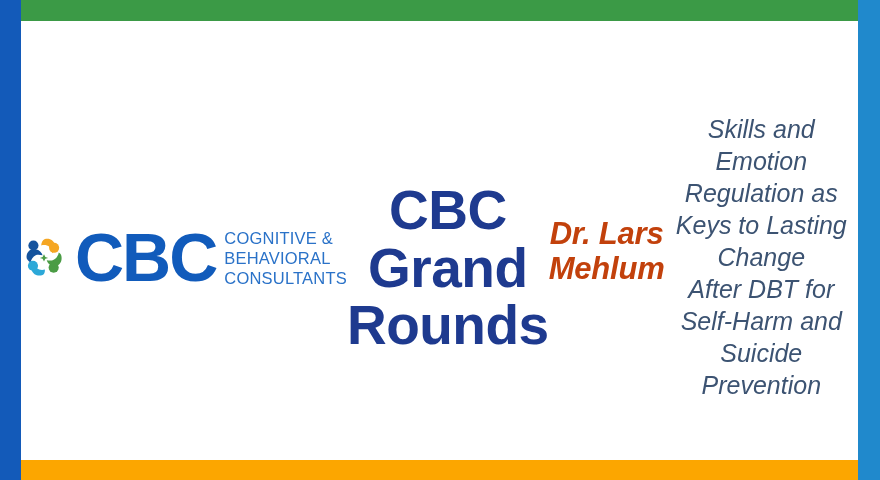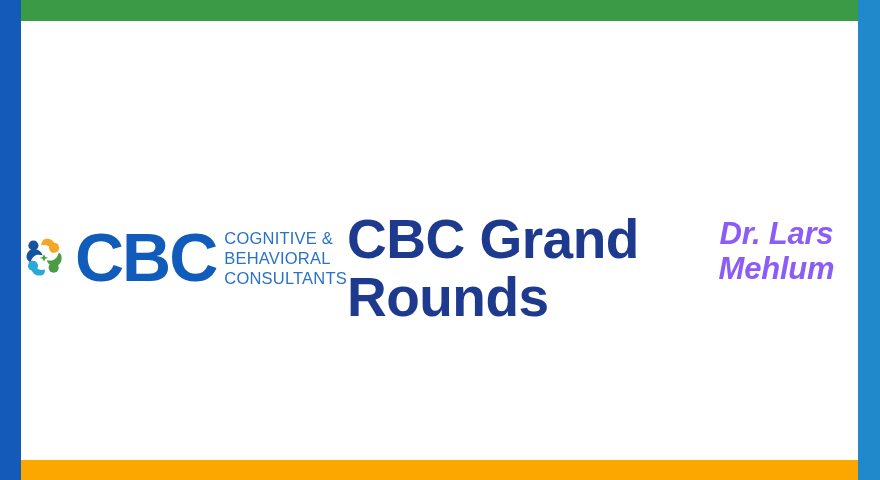--- a/index.html
+++ b/index.html
@@ -104,31 +104,32 @@
 
   
   .headline {
     margin-top: 56px;
     font-family: "Liberation Sans", sans-serif;
     font-weight: bold;
     font-size: 55px;
     line-height: 1.05;
     letter-spacing: -0.5px;
     color: #1E3A8F;
+    text-align: center;
   }
 
   .speaker {
     margin-top: 22px;
     font-family: "Liberation Sans", sans-serif;
     font-weight: bold;
     font-style: italic;
     font-size: 31px;
     line-height: 1.1;
     letter-spacing: -0.2px;
-    color: #8b5cf6;
+    color: #c2410c;
     text-align: center;
   }
 
   .subtitle {
     margin-top: 33px;
     font-family: "Liberation Sans", sans-serif;
     font-style: italic;
     font-weight: normal;
     font-size: 25px;
     line-height: 1.28;
@@ -177,15 +178,19 @@
         <span>COGNITIVE &amp;</span>
         <span>BEHAVIORAL</span>
         <span>CONSULTANTS</span>
       </div>
     </div>
 
     <div class="headline">CBC Grand Rounds</div>
 
     <div class="speaker">Dr. Lars Mehlum</div>
 
+    <div class="subtitle">
+      <span class="subtitle-line">Skills and Emotion Regulation as Keys to Lasting Change</span>
+      <span class="subtitle-line">After DBT for Self-Harm and Suicide Prevention</span>
+    </div>
 
   </div>
 </div>
 
 </body></html>

